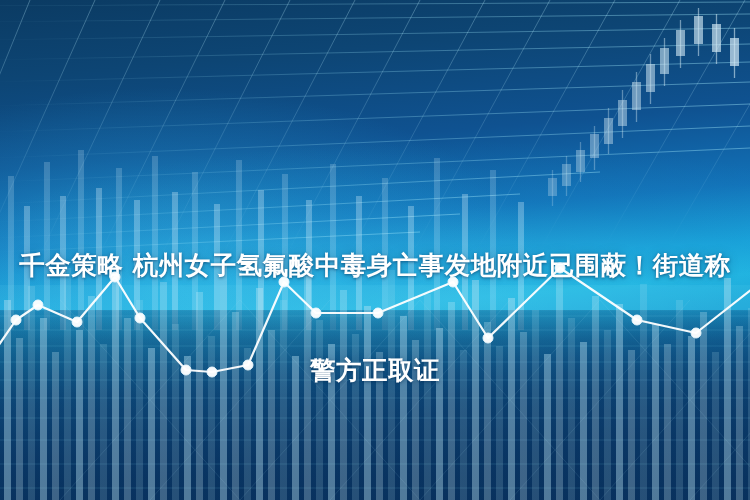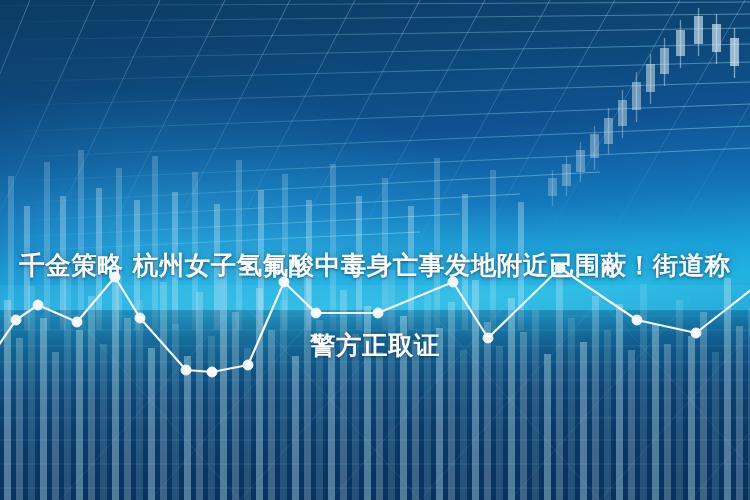--- a/index.html
+++ b/index.html
@@ -100,21 +100,21 @@
     line-height: 40px;
     letter-spacing: 0.5px;
     text-shadow:
       0 1px 3px rgba(6,40,78,0.55),
       0 0 10px rgba(10,60,110,0.35);
     white-space: pre-line;
     padding: 0 10px;
     box-sizing: border-box;
   }
   .headline .l1 { display: block; }
-  .headline .l2 { display: block; }
+  .headline .l2 { display: block; margin-top: 25px; }
 </style>
 </head>
 <body>
 
 <div id="stage">
 
   <div class="bg-base"></div>
   <div class="bg-radial"></div>
   <div class="bg-radial2"></div>
 

